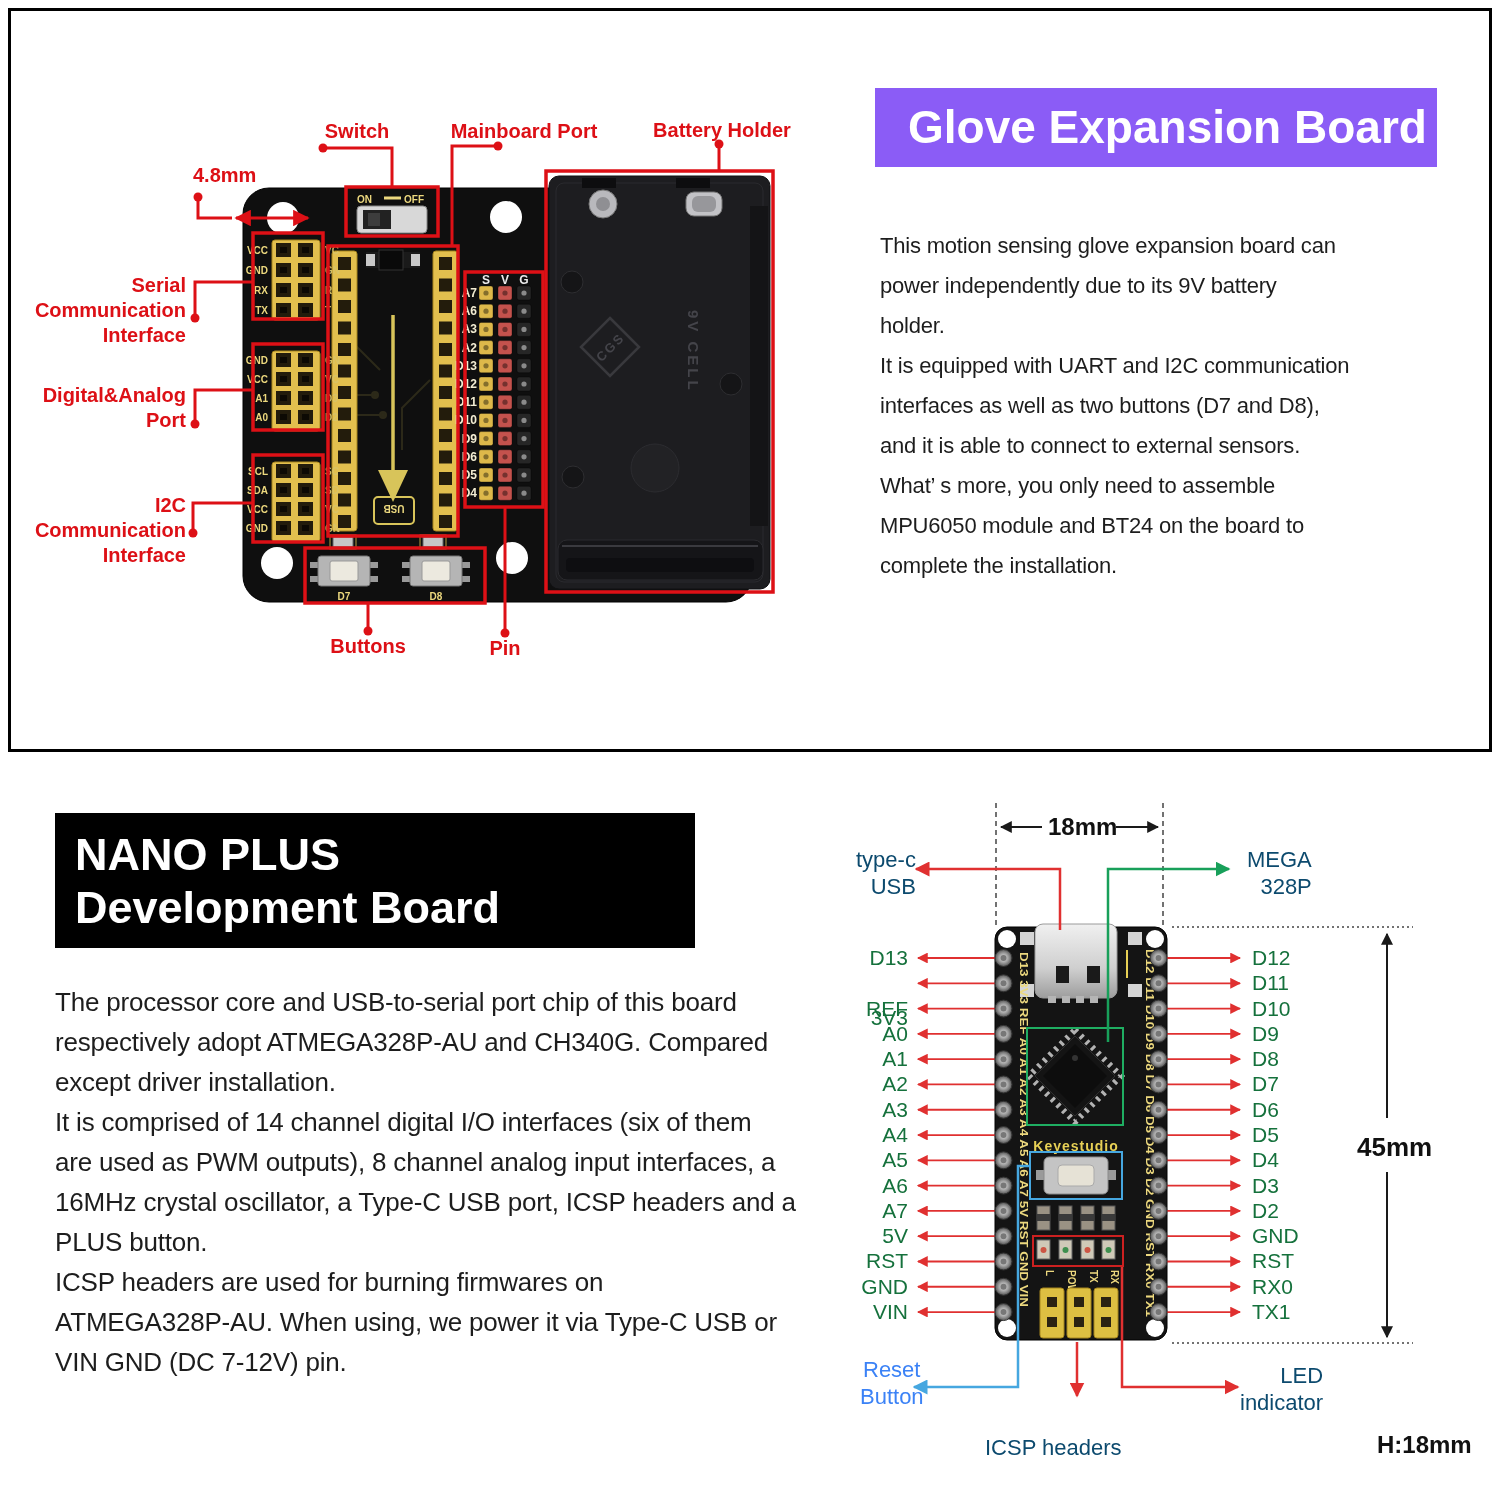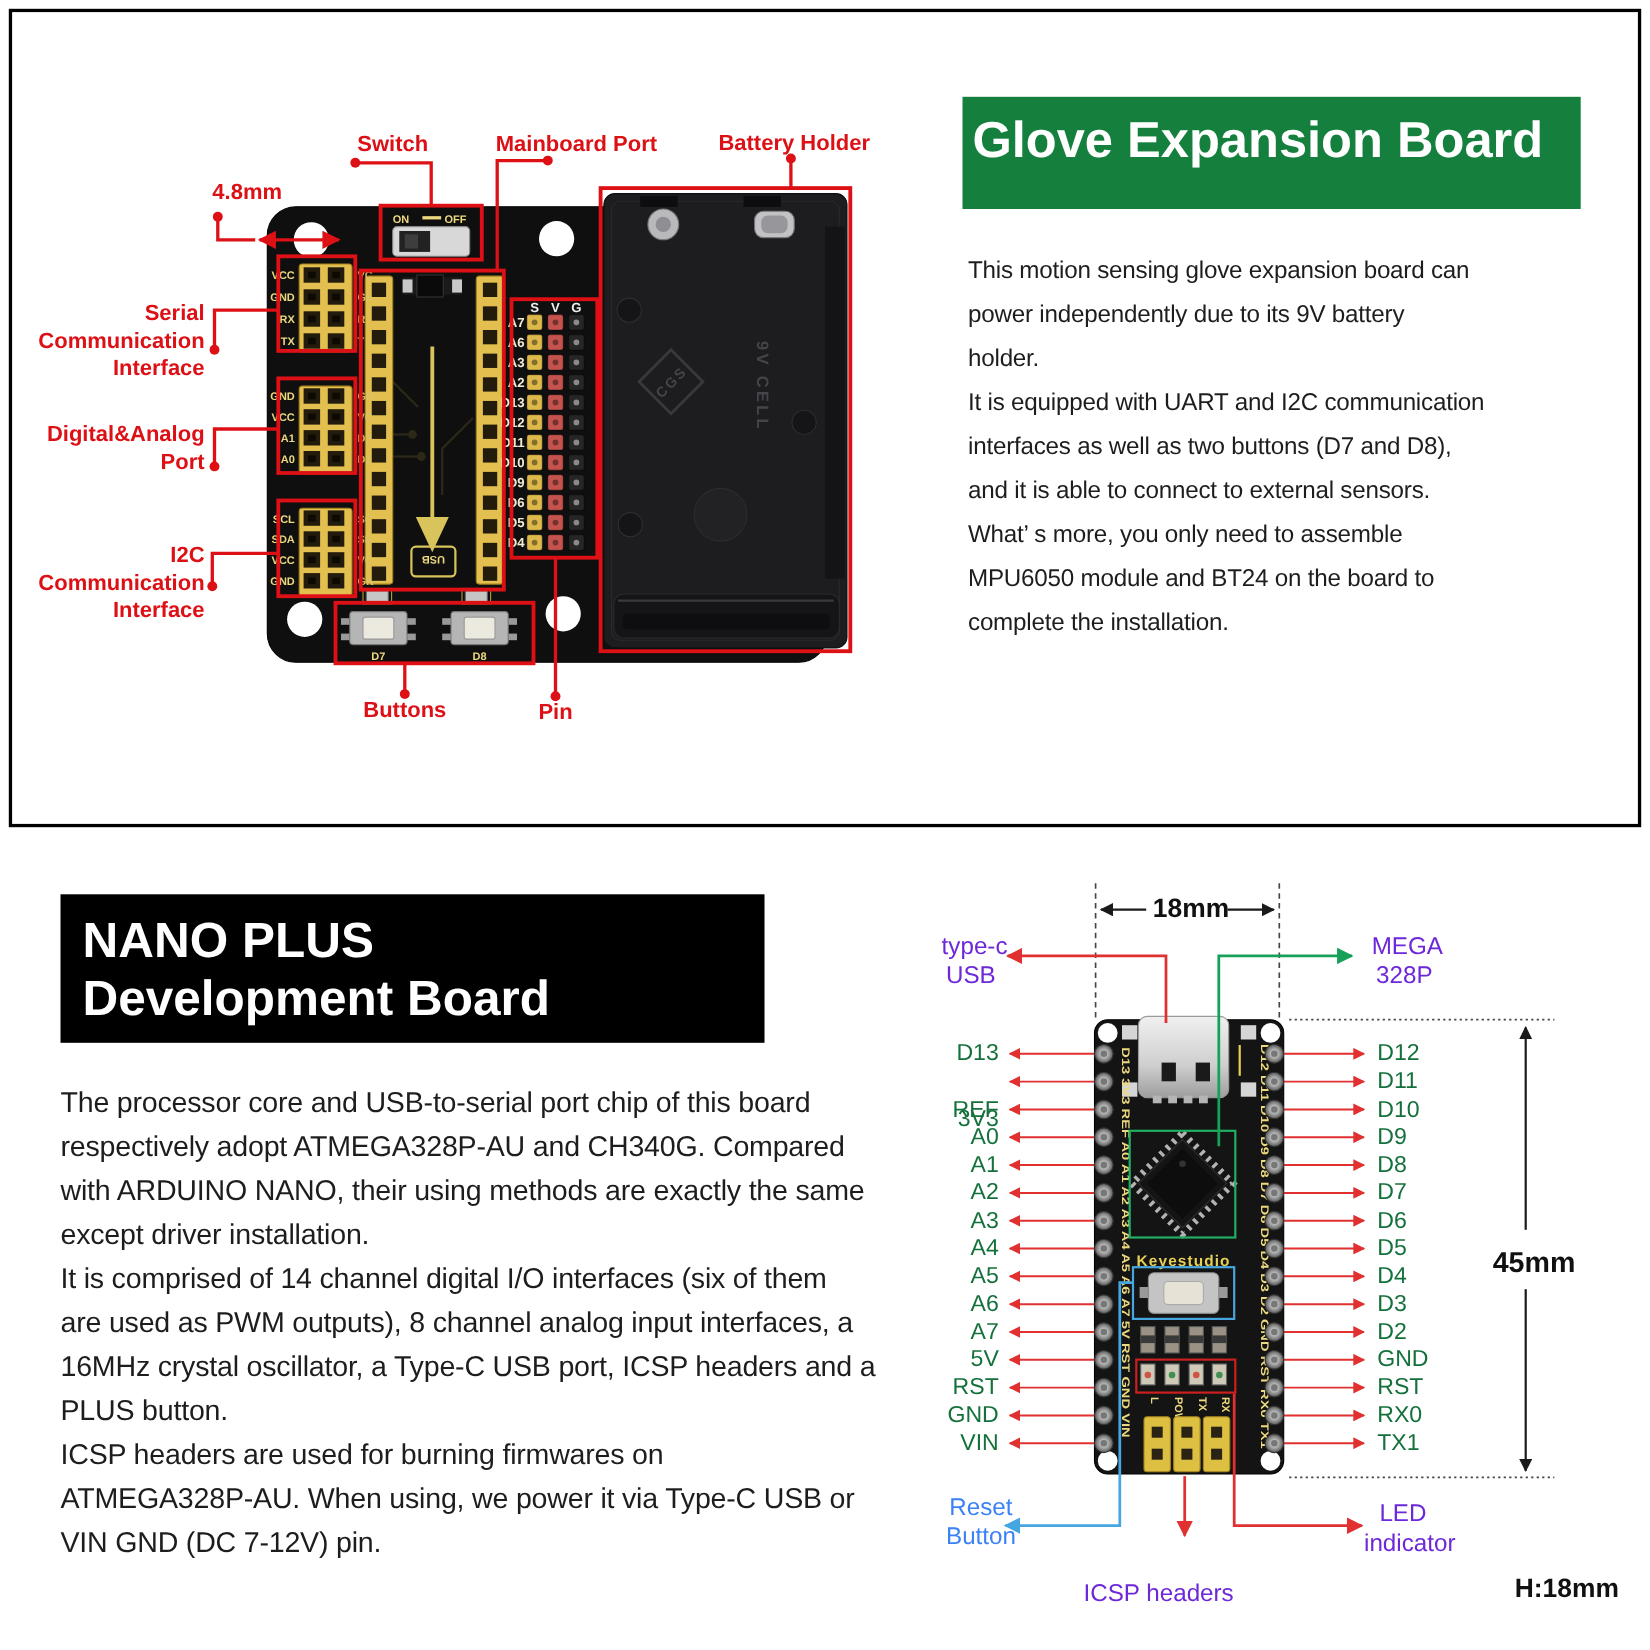--- a/index.html
+++ b/index.html
@@ -1,37 +1,37 @@
 <!DOCTYPE html>
 <html><head>
 <meta charset="utf-8">
 <style>
   html,body{margin:0;padding:0;background:#fff;}
   .canvas{position:relative;width:1500px;height:1500px;background:#fff;overflow:hidden;
           font-family:"Liberation Sans",sans-serif;}
   
   .top-panel{position:absolute;left:8px;top:8px;width:1478px;height:738px;border:3px solid #000;background:#fff;}
-  .glove-title{position:absolute;left:875px;top:88px;width:562px;height:102px;background:#15803d;color:#fff;
-               font-weight:700;font-size:46px;line-height:79px;padding-left:9px;box-sizing:border-box;white-space:nowrap;}
+  .glove-title{position:absolute;left:875px;top:88px;width:562px;height:79px;background:#8b5cf6;color:#fff;
+               font-weight:700;font-size:46px;line-height:79px;padding-left:33px;box-sizing:border-box;white-space:nowrap;}
   .body-text{position:absolute;color:#1d1d1d;}
   .body-text .line{height:40px;line-height:40px;white-space:nowrap;}
   .glove-body{left:880px;top:202px;width:575px;font-size:22px;letter-spacing:-0.2px;margin-top:24px;}
   .nano-body{left:55px;top:982px;width:770px;font-size:26px;letter-spacing:-0.2px;}
   
   .red-label{position:absolute;color:#dd1016;font-weight:700;font-size:20px;line-height:25px;white-space:nowrap;}
   .center{text-align:center;}
   .right{text-align:right;}
   
   .nano-title{position:absolute;left:55px;top:813px;width:640px;height:135px;background:#000;color:#fff;
               font-weight:700;font-size:45px;line-height:53px;padding:15px 0 0 20px;box-sizing:border-box;}
   
   .pin-label{position:absolute;color:#15713c;font-size:21px;line-height:24px;white-space:nowrap;}
   .pin-left{left:836px;width:72px;text-align:right;}
   .pin-right{left:1252px;width:84px;text-align:left;}
-  .green-label{position:absolute;color:#6d28d9;font-size:22px;line-height:27px;white-space:nowrap;}
+  .green-label{position:absolute;color:#0c4a6e;font-size:22px;line-height:27px;white-space:nowrap;text-align:right;}
   .blue-label{position:absolute;color:#3b82f6;font-size:22px;line-height:27px;white-space:nowrap;}
   .dim-label{position:absolute;color:#111;font-weight:700;font-size:24px;white-space:nowrap;}
   svg{position:absolute;overflow:visible;}
   svg text{font-family:"Liberation Sans",sans-serif;}
   .silk{font-size:10px;font-weight:700;fill:#ecd87e;}
   .silk2{font-size:10px;font-weight:700;fill:#d9c468;opacity:.95;}
   .matrix-lab{font-size:12px;font-weight:700;fill:#f2ecd2;}
   .colhead{font-size:12px;font-weight:700;fill:#ececec;}
   .ylw{fill:#e7d055;font-weight:700;}
   .annline{stroke:#dd1016;stroke-width:3;fill:none;}
@@ -408,21 +408,20 @@
 
   <div class="nano-title">
     <div>NANO PLUS</div>
     <div>Development Board</div>
   </div>
 
   <div class="body-text nano-body">
 
   <div class="line">The processor core and USB-to-serial port chip of this board</div>
       <div class="line">respectively adopt ATMEGA328P-AU and CH340G. Compared</div>
-      <div class="line">with ARDUINO NANO, their using methods are exactly the same</div>
       <div class="line">except driver installation.</div>
       <div class="line">It is comprised of 14 channel digital I/O interfaces (six of them</div>
       <div class="line">are used as PWM outputs), 8 channel analog input interfaces, a</div>
       <div class="line">16MHz crystal oscillator, a Type-C USB port, ICSP headers and a</div>
       <div class="line">PLUS button.</div>
       <div class="line">ICSP headers are used for burning firmwares on</div>
       <div class="line">ATMEGA328P-AU. When using, we power it via Type-C USB or</div>
       <div class="line">VIN GND (DC 7-12V) pin.</div>
     </div>
 

